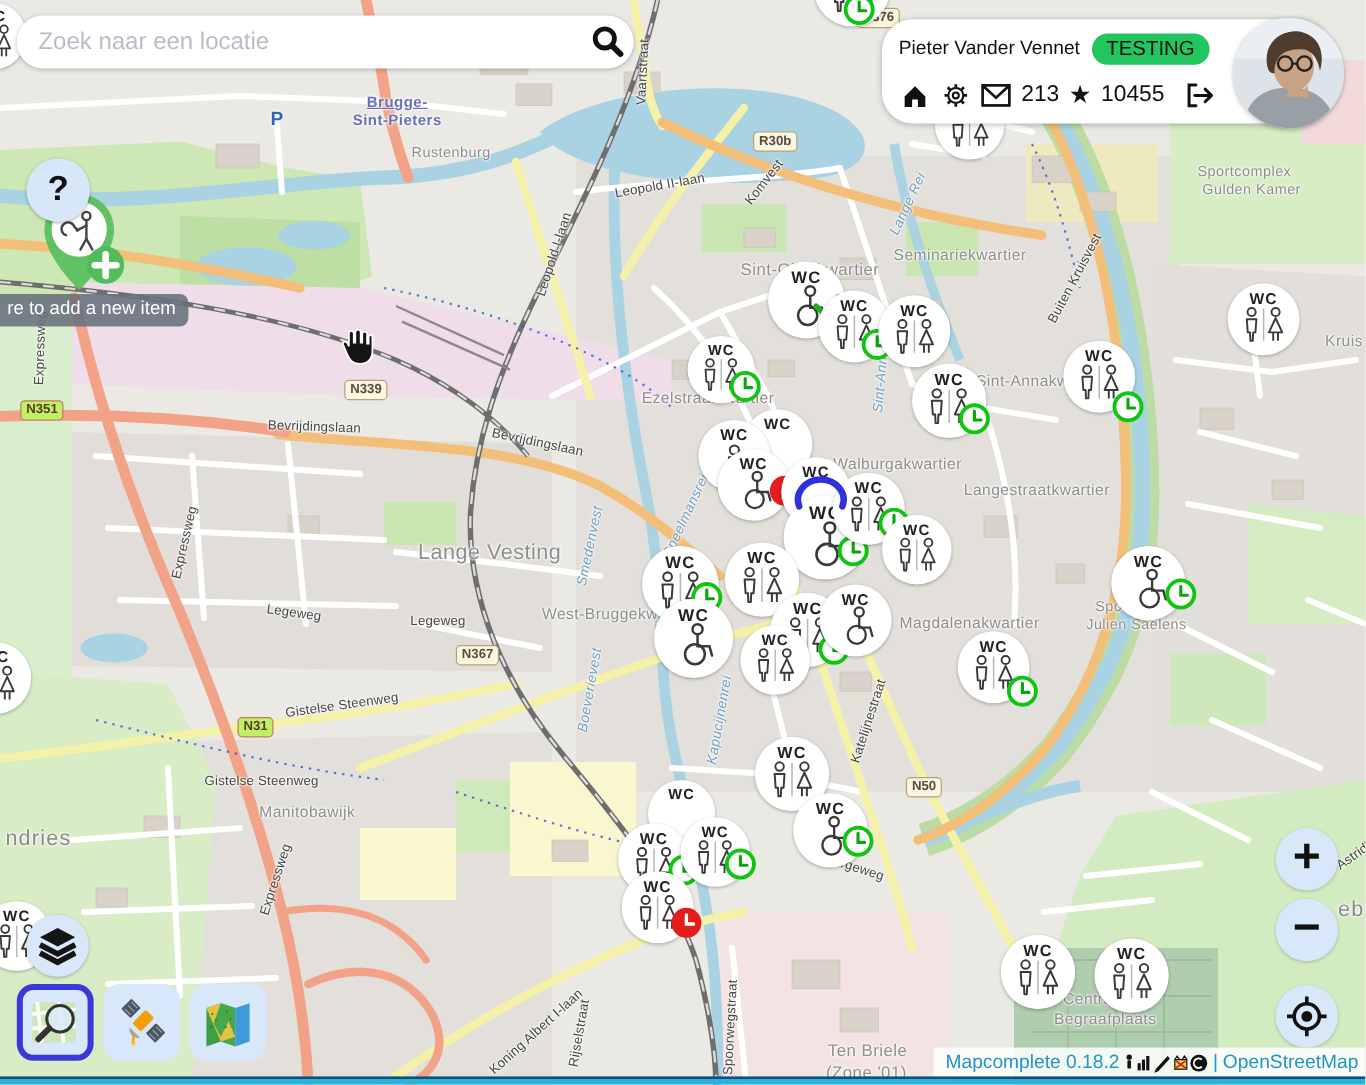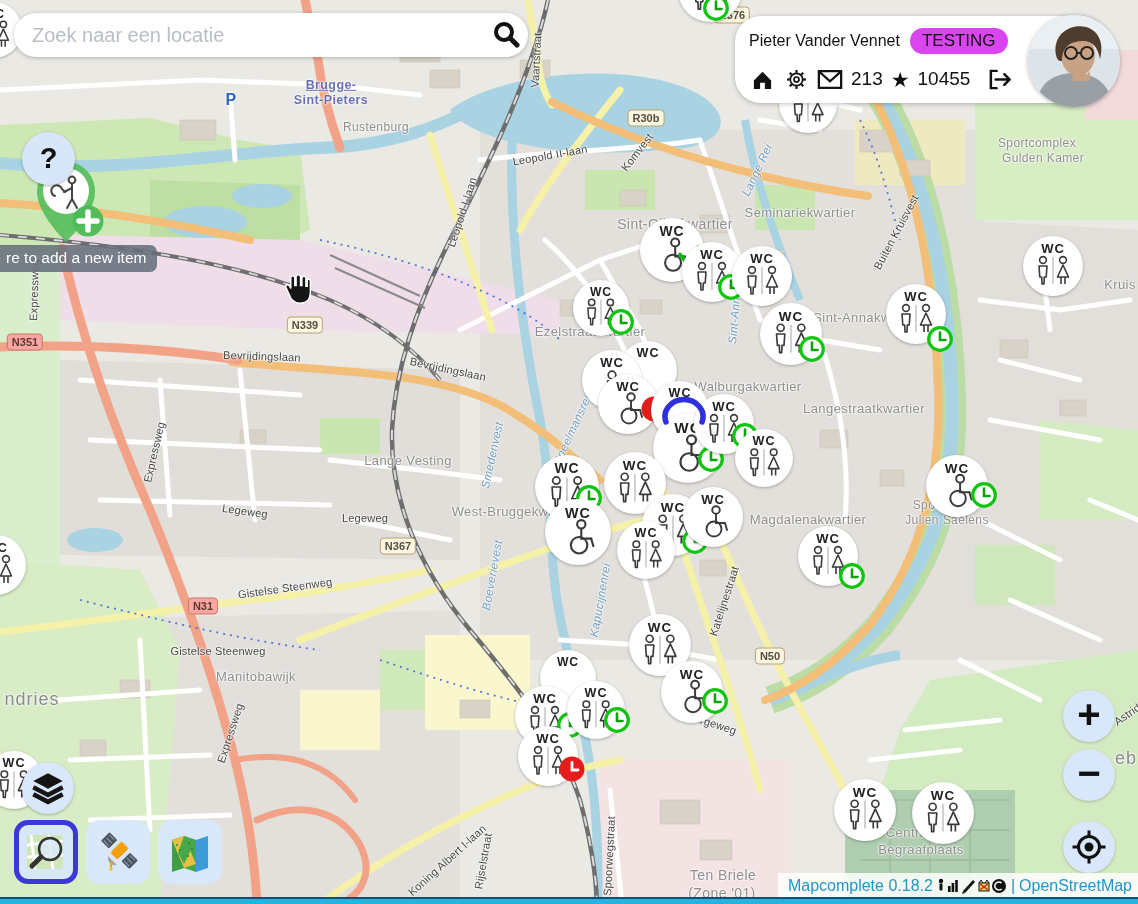--- a/index.html
+++ b/index.html
@@ -13,41 +13,41 @@
   .mlabel{position:absolute;white-space:nowrap;font-size:12px;color:#8e8e8e;letter-spacing:.4px;
     text-shadow:0 0 2px #fff,0 0 2px #fff,0 0 3px #fff;}
   .mlabel.street{color:#454545;font-size:11px;letter-spacing:.2px;}
   .mlabel.water{color:#6f9dc2;font-style:italic;font-size:11.5px;}
   .mlabel.place{color:#8e8e8e;font-size:13px;}
   .mlabel.big{color:#8a8a8a;font-size:18px;letter-spacing:1px;}
   .mlabel.station{color:#6a70b8;font-weight:bold;font-size:12.5px;text-align:center;line-height:1.15;}
   .mlabel.pblue{color:#2a63c6;font-weight:bold;font-size:16px;}
   .refbadge{position:absolute;transform:translate(-50%,-50%);font-size:11px;font-weight:bold;color:#564e3e;
     background:#FBF6E1;border:1.5px solid #B5A273;border-radius:4px;padding:0 4px;line-height:15px;z-index:6;}
-  .refbadge.salmon{background:#fca5a5;border-color:#C8795B;color:#5a3a2a;}
+  .refbadge.salmon{background:#bef264;border-color:#C8795B;color:#5a3a2a;margin-left:10px;}
   
   .marker{position:absolute;background:#fff;border-radius:50%;box-shadow:0 1px 3px rgba(0,0,0,.28);}
   .marker svg{width:100%;height:100%;display:block;}
   .mbadge{position:absolute;width:28px;height:28px;}
   .mcheck{position:absolute;width:24px;height:20px;}
   .sel-arc{position:absolute;width:46px;height:40px;}
   .hand-cursor{position:absolute;z-index:30;}
   
   .searchbar{position:absolute;left:14px;top:13px;width:514px;height:44px;background:#fff;border-radius:22px;
     box-shadow:0 1px 4px rgba(0,0,0,.25);z-index:50;display:flex;align-items:center;}
   .searchbar input{flex:1;border:none;outline:none;background:transparent;font-size:20px;color:#333;
     padding:0 6px 0 18px;font-family:inherit;}
   .searchbar input::placeholder{color:#b9bdc6;}
   .search-icon{width:44px;height:36px;display:flex;align-items:center;justify-content:center;cursor:pointer;}
   
   .userpanel{position:absolute;left:735px;top:16px;width:372px;height:87px;background:#fff;border-radius:26px;
     box-shadow:0 1px 5px rgba(0,0,0,.25);z-index:50;padding:6px 0 0 14px;box-sizing:border-box;}
   .u-row1{display:flex;align-items:center;gap:10px;height:38px;}
   .u-name{font-size:16px;color:#111;}
-  .u-badge{background:#d946ef;border-radius:16px;padding:3px 12px;font-size:17px;color:#111;}
+  .u-badge{background:#22c55e;border-radius:16px;padding:3px 12px;font-size:17px;color:#111;}
   .u-row2{display:flex;align-items:center;gap:8px;height:34px;margin-top:2px;font-size:19px;color:#111;}
   .u-row2 .ic{display:flex;align-items:center;justify-content:center;width:26px;height:26px;cursor:pointer;}
   .star-glyph{font-size:21px;line-height:1;cursor:pointer;}
   .avatar{position:absolute;left:1028px;top:15px;width:92px;height:92px;border-radius:50%;overflow:hidden;
     z-index:51;box-shadow:0 1px 4px rgba(0,0,0,.3);cursor:pointer;}
   
   .help-btn{position:absolute;left:22px;top:132px;width:53px;height:53px;border-radius:50%;background:#D7E6F8;
     z-index:46;display:flex;align-items:center;justify-content:center;font-size:29px;font-weight:bold;color:#111;
     box-shadow:0 1px 3px rgba(0,0,0,.3);cursor:pointer;}
   .add-pin{position:absolute;left:30px;top:158px;z-index:45;cursor:pointer;}
@@ -248,21 +248,21 @@
       <span class="mlabel water" style="left: 735px; top: 310px; transform: translate(-50%, -50%) rotate(-85deg);">Sint-Annarei</span>
       <span class="mlabel water" style="left: 572px; top: 430px; transform: translate(-50%, -50%) rotate(-65deg);">Speelmansrei</span>
       <span class="mlabel water" style="left: 492px; top: 455px; transform: translate(-50%, -50%) rotate(-78deg);">Smedenvest</span>
       <span class="mlabel water" style="left: 492px; top: 575px; transform: translate(-50%, -50%) rotate(-80deg);">Boeverievest</span>
       <span class="mlabel water" style="left: 600px; top: 600px; transform: translate(-50%, -50%) rotate(-80deg);">Kapucijnenrei</span>
       <span class="mlabel street" style="left: 34px; top: 290px; transform: translate(-50%, -50%) rotate(-88deg);">Expressweg</span>
       <span class="mlabel street" style="left: 154px; top: 452px; transform: translate(-50%, -50%) rotate(-77deg);">Expressweg</span>
       <span class="mlabel street" style="left: 230px; top: 733px; transform: translate(-50%, -50%) rotate(-72deg);">Expressweg</span>
       <span class="mlabel street" style="left: 262px; top: 356px; transform: translate(-50%, -50%) rotate(2deg);">Bevrijdingslaan</span>
       <span class="mlabel street" style="left: 448px; top: 369px; transform: translate(-50%, -50%) rotate(12deg);">Bevrijdingslaan</span>
-      <span class="mlabel place" style="left: 408px; top: 460px; font-size: 13px; transform: translate(-50%, -50%) rotate(0deg);">Lange Vesting</span>
+      <span class="mlabel place" style="left: 408px; top: 460px; font-size: 18px; transform: translate(-50%, -50%) rotate(0deg);">Lange Vesting</span>
       <span class="mlabel place" style="left: 516px; top: 511px; transform: translate(-50%, -50%) rotate(0deg);">West-Bruggekwartier</span>
       <span class="mlabel street" style="left: 245px; top: 511px; transform: translate(-50%, -50%) rotate(8deg);">Legeweg</span>
       <span class="mlabel street" style="left: 365px; top: 518px; transform: translate(-50%, -50%) rotate(0deg);">Legeweg</span>
       <span class="mlabel place" style="left: 808px; top: 519px; transform: translate(-50%, -50%) rotate(0deg);">Magdalenakwartier</span>
       <span class="mlabel place" style="left: 928px; top: 505px; font-size: 12px; transform: translate(-50%, -50%) rotate(0deg);">Sport</span>
       <span class="mlabel place" style="left: 947px; top: 520px; font-size: 12px; transform: translate(-50%, -50%) rotate(0deg);">Julien Saelens</span>
       <span class="mlabel street" style="left: 285px; top: 588px; transform: translate(-50%, -50%) rotate(-8deg);">Gistelse Steenweg</span>
       <span class="mlabel street" style="left: 218px; top: 651px; transform: translate(-50%, -50%) rotate(0deg);">Gistelse Steenweg</span>
       <span class="mlabel place" style="left: 256px; top: 676px; transform: translate(-50%, -50%) rotate(0deg);">Manitobawijk</span>
       <span class="mlabel big" style="left: 32px; top: 699px; transform: translate(-50%, -50%) rotate(0deg); text-align: right;">ndries</span>

